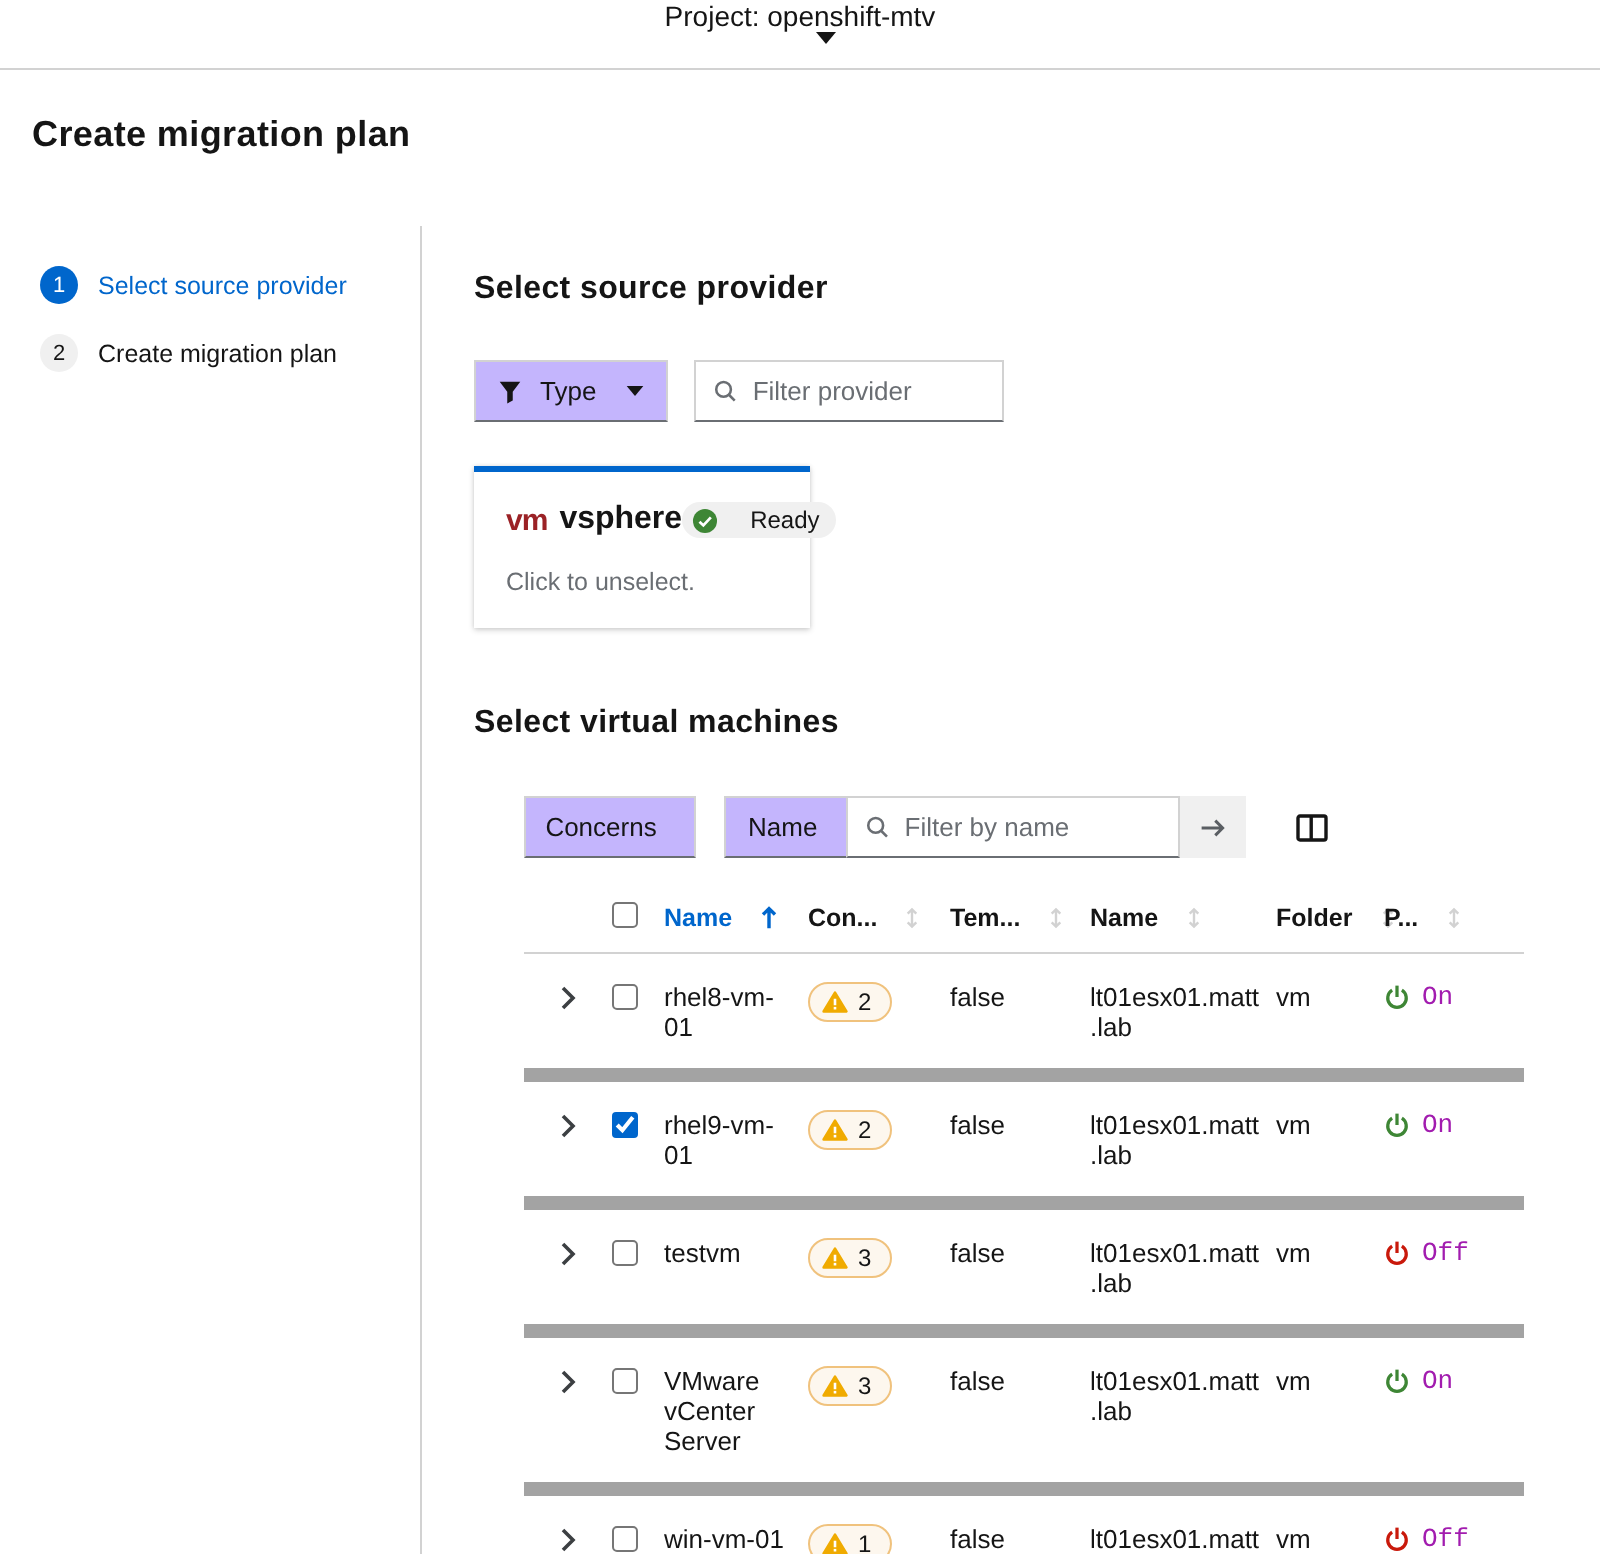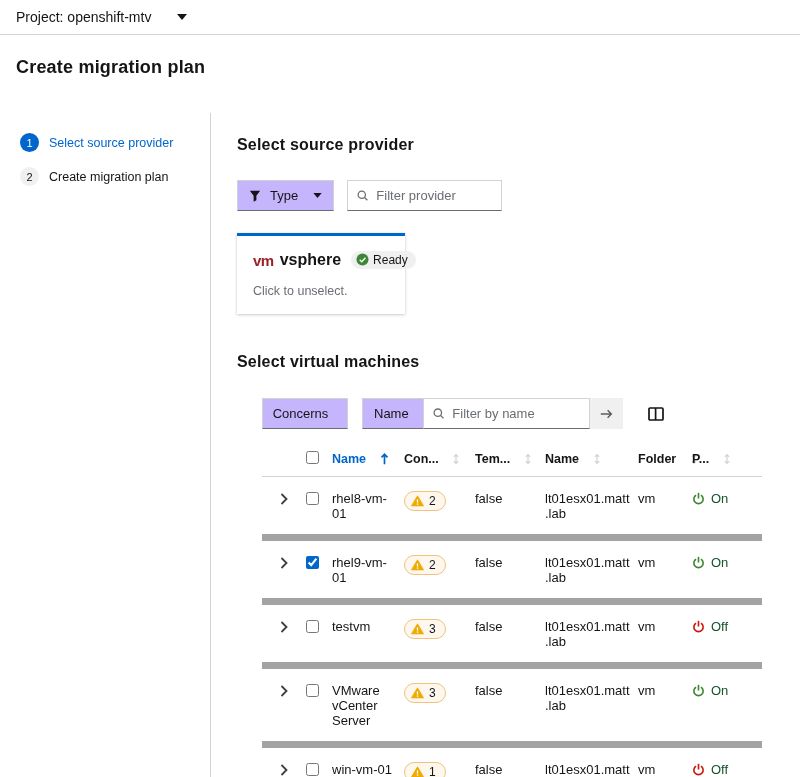--- a/index.html
+++ b/index.html
@@ -1,21 +1,21 @@
 <!DOCTYPE html>
 <html><head>
 <meta charset="utf-8">
 <style>
   * { box-sizing: border-box; margin: 0; padding: 0; }
   html,body { width:800px; height:777px; overflow:hidden; background:#fff;
     font-family:"Liberation Sans", sans-serif; color:#151515; }
 
   
   .masthead { height:35px; display:flex; align-items:center; padding:0 16px;
-    border-bottom:1px solid #d2d2d2; font-size:14px; }
+    border-bottom:1px solid #d2d2d2; font-size:14px;flex-direction:column; }
   .masthead .caret { margin-left:26px; display:flex; align-items:center; cursor:pointer; }
 
   
   .page-title { padding:22px 16px 0; font-size:18px; font-weight:700; letter-spacing:.2px; }
 
   
   .wizard { display:flex; margin-top:35px; height:664px; }
   .wizard-nav { width:211px; flex:none; border-right:1px solid #d2d2d2;
     padding:20px 0 0 20px; }
   .step { display:flex; align-items:center; gap:10px; margin-bottom:15px;
@@ -39,22 +39,22 @@
     font-family:"Liberation Sans",sans-serif; color:#ec4899; }
   .search-box input::placeholder { color:#6a6e73; }
 
   
   .provider-card { margin-top:22px; width:168px; background:#fff;
     border-top:3px solid #0066cc; padding:15px 16px 16px;
     box-shadow:0 1px 3px rgba(3,3,3,.18), 0 0 2px rgba(3,3,3,.08); cursor:pointer; }
   .card-head { display:flex; align-items:center; }
   .vm-logo { color:#9b2226; font-weight:700; font-size:15px; letter-spacing:-.5px; }
   .vm-name { font-weight:700; font-size:16px; margin-left:6px; }
-  .ready-badge { margin-left:10px; background:#f0f0f0; border-radius:12px;
-    padding:2px 8px 2px 5px; font-size:12px; display:flex; align-items:flex-start; gap:4px; }
+  .ready-badge { background:#f0f0f0; border-radius:12px;
+    padding:2px 8px 2px 5px; font-size:12px; display:flex; align-items:center; gap:16px; }
   .card-hint { margin-top:15px; font-size:12.5px; color:#6a6e73; }
 
   .vm-heading { margin-top:39px; }
 
   
   .vm-toolbar { margin:27px 0 0 25px; display:flex; align-items:center; }
   .concerns-toggle { width:86px; justify-content:center; }
   .name-toggle { width:61px; margin-left:14px; justify-content:space-between; border-right:none; }
   .vm-search { width:167px; }
   .arrow-btn { width:33px; height:31px; background:#f0f0f0; border:none;
@@ -74,21 +74,21 @@
   .expand-btn { background:none; border:none; cursor:pointer; display:flex; padding:2px; }
   input[type=checkbox] { width:13px; height:13px; accent-color:#0066cc; cursor:pointer; margin-top:1px; }
 
   .concern-badge { display:inline-flex; align-items:center; gap:5px;
     border:1px solid #f0c27d; background:#fdf7ee; border-radius:12px;
     padding:2px 9px 2px 6px; font-size:12px; }
 
   .power-indicator { display:inline-flex; align-items:center; gap:6px; }
   .power-indicator.on  { color:#3e8635; }
   .power-indicator.off { color:#c9190b; }
-  .power-indicator .power-text { color:#14532d; }
+  .power-indicator .power-text { color:#a21caf;font-family:Liberation Mono, monospace; }
 </style>
 </head>
 <body>
 
 <header class="masthead">
   <span>Project: openshift-mtv</span>
   <span class="caret">
     <svg width="10" height="6" viewBox="0 0 10 6">
         <path d="M0 0h10L5 6Z" fill="#151515"></path>
       </svg>

